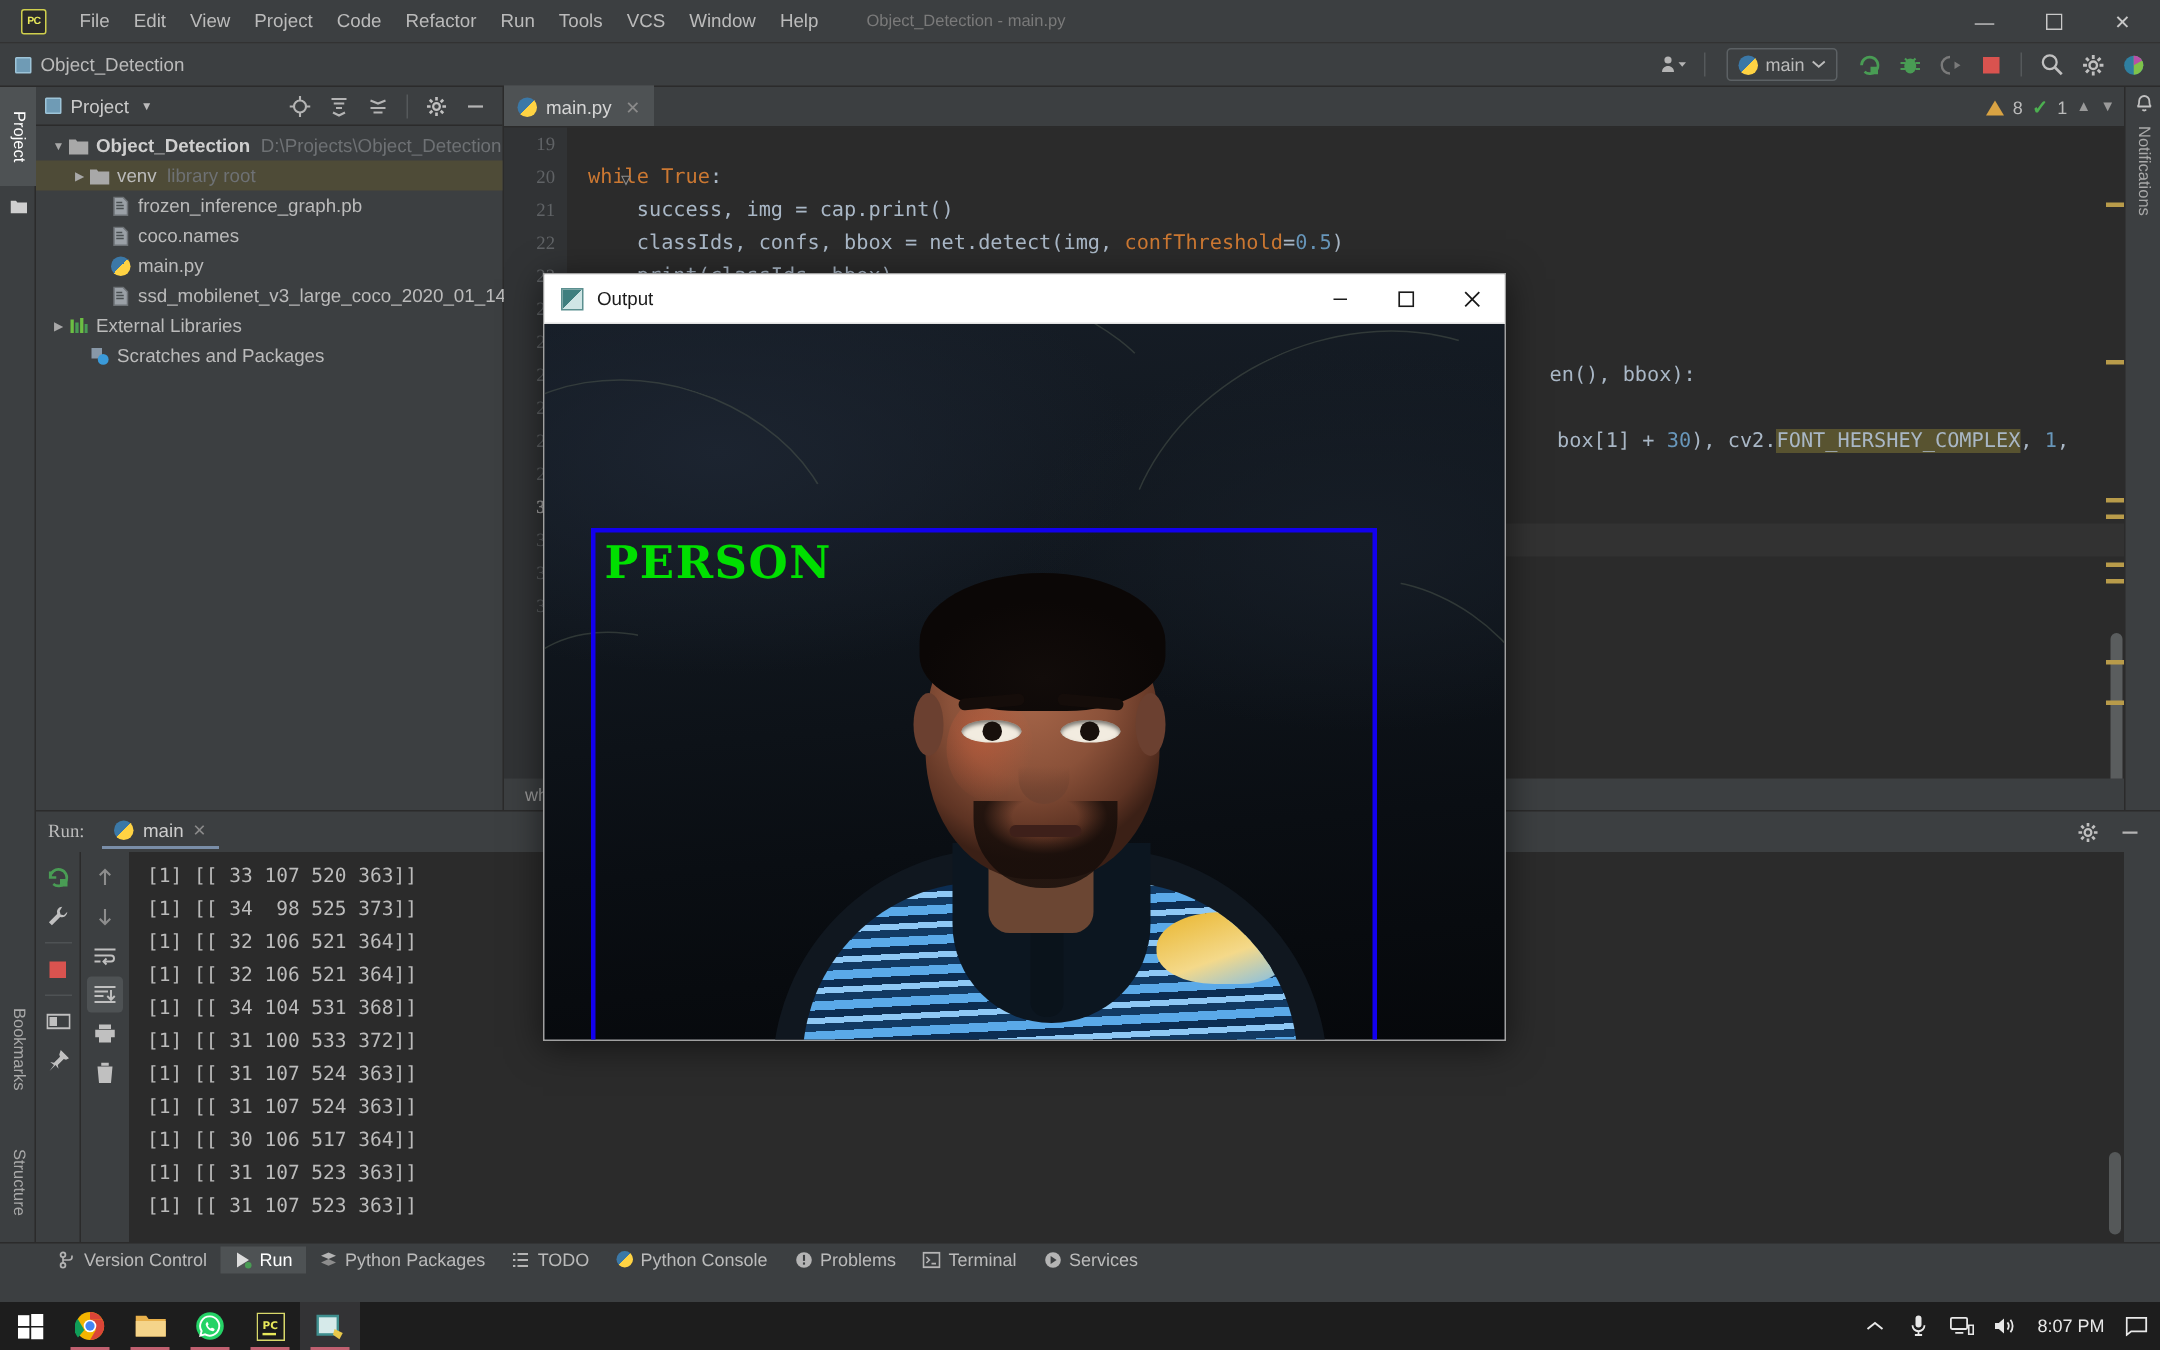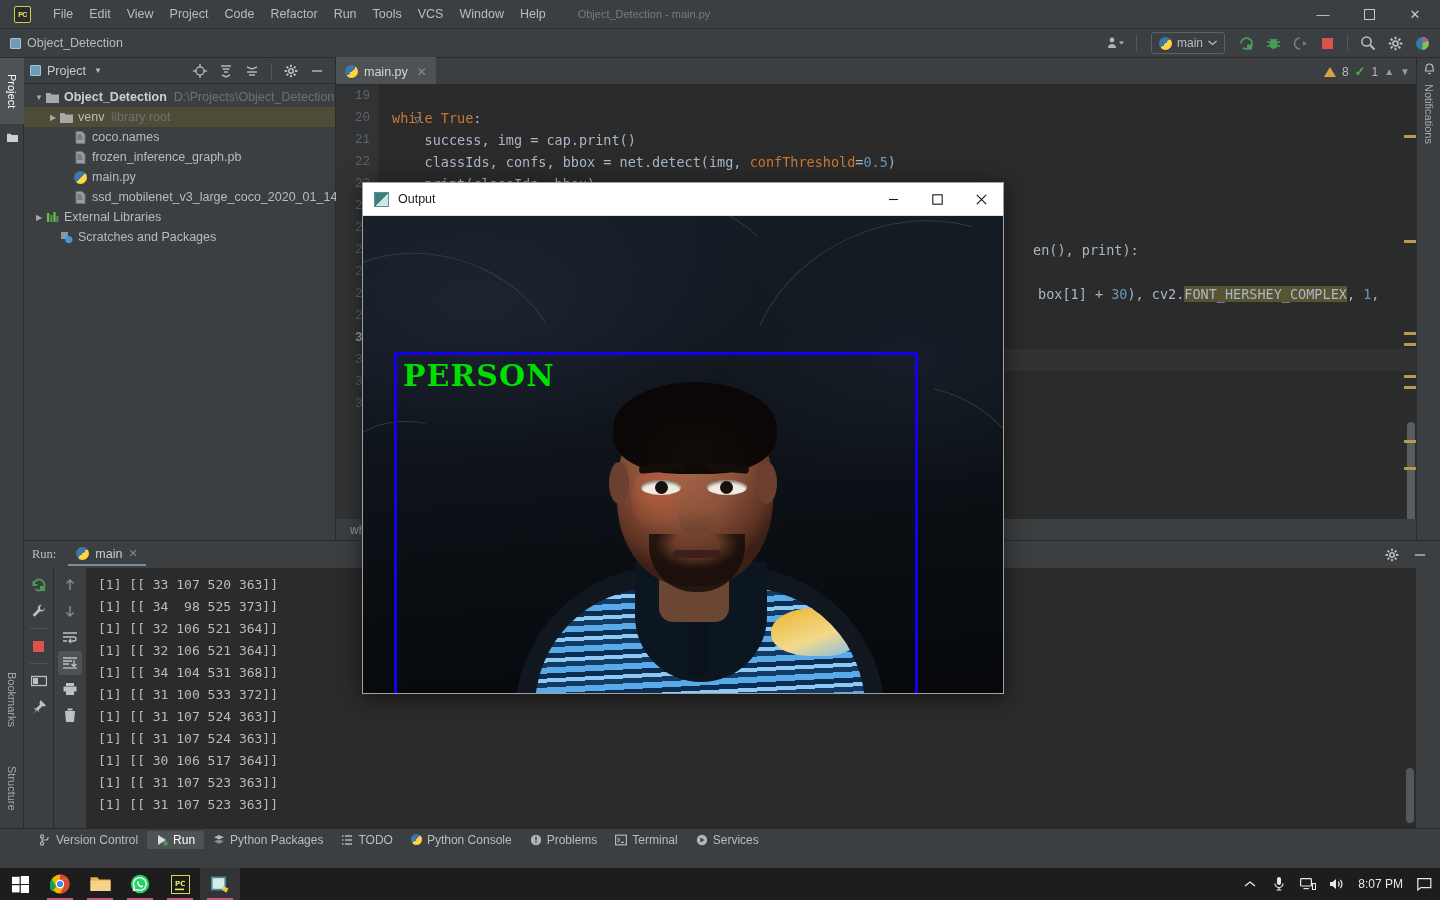--- a/index.html
+++ b/index.html
@@ -123,21 +123,21 @@
     border-top:2px solid #4e5254;
   }
   .tab .x { color:#8a8a8a; font-size:12px; margin-left:3px; }
   .tabbar-right { margin-left:auto; display:flex; align-items:center; padding-right:8px; }
   .dots { color:#a0a0a0; font-size:13px; letter-spacing:0; line-height:9px; }
 
   .codearea { position:absolute; left:0; top:27px; width:1104px; height:455px; background:#2b2b2b; }
   .gutter {
     position:absolute; left:0; top:0; width:42px; height:455px;
     background:#313335; color:#606366;
-    font-family:Liberation Mono, monospace; font-size:12.5px;
+    font-family:Liberation Serif, serif; font-size:12.5px;
   }
   .gnum { height:22px; line-height:22px; text-align:right; padding-right:8px; }
   .gnum.cur { color:#a4a3a3; font-weight:bold; }
   .codelines {
     position:absolute; left:42px; top:0; right:0; height:455px;
     font-family:"DejaVu Sans Mono", monospace; font-size:13.5px;
   }
   .cl { height:22px; line-height:22px; padding-left:14px; white-space:pre; color:#a9b7c6; }
   .cl.hl { background:#323232; }
   .kw { color:#cc7832; } .num { color:#6897bb; }
@@ -522,30 +522,30 @@
         <span class="tlabel">venv</span>
         <span class="tsub">library root</span>
       </div>
 
       <div class="trow">
         <span class="arrow" style="margin-left:28px"></span>
         <svg class="ficon" viewBox="0 0 13 13">
             <path d="M2 0.5h6L11 3.5V12.5H2z" fill="#9aa0a6" stroke="#6d7276"></path>
             <path d="M3.5 4h4M3.5 6h5M3.5 8h5" stroke="#4a4f52" stroke-width="0.9"></path>
           </svg>
-        <span class="tlabel">coco.names</span>
+        <span class="tlabel">frozen_inference_graph.pb</span>
       </div>
 
       <div class="trow">
         <span class="arrow" style="margin-left:28px"></span>
         <svg class="ficon" viewBox="0 0 13 13">
             <path d="M2 0.5h6L11 3.5V12.5H2z" fill="#9aa0a6" stroke="#6d7276"></path>
             <path d="M3.5 4h4M3.5 6h5M3.5 8h5" stroke="#4a4f52" stroke-width="0.9"></path>
           </svg>
-        <span class="tlabel">frozen_inference_graph.pb</span>
+        <span class="tlabel">coco.names</span>
       </div>
 
 
       <div class="trow">
         <span class="arrow" style="margin-left:28px"></span>
         <span class="ficon py-ico"></span>
         <span class="tlabel">main.py</span>
       </div>
 
       <div class="trow">
@@ -619,21 +619,21 @@
       </div>
 
       <div class="codelines">
         <div class="cl"></div>
         <div class="cl"><span class="fold" style="top:24px;">▽</span><span class="kw">while </span><span class="kw">True</span><span>:</span></div>
         <div class="cl"><span>    success, img = cap.print()</span></div>
         <div class="cl"><span>    classIds, confs, bbox = net.detect(img, </span><span class="named">confThreshold</span><span>=</span><span class="num">0.5</span><span>)</span></div>
         <div class="cl"><span>    print(classIds, bbox)</span></div>
         <div class="cl"></div>
         <div class="cl"></div>
-        <div class="cl" style="padding-left:655px;"><span>en(), print):</span></div>
+        <div class="cl" style="padding-left:655px;"><span>en(), bbox):</span></div>
         <div class="cl"></div>
         <div class="cl" style="padding-left:660px;"><span>box[1] + </span><span class="num">30</span><span>), cv2.</span><span class="hi">FONT_HERSHEY_COMPLEX</span><span>, </span><span class="num">1</span><span>,</span></div>
         <div class="cl"></div>
         <div class="cl"></div>
         <div class="cl hl"></div>
         <div class="cl"></div>
         <div class="cl"></div>
       </div>
 
       <div class="editor-scroll-thumb"></div>

